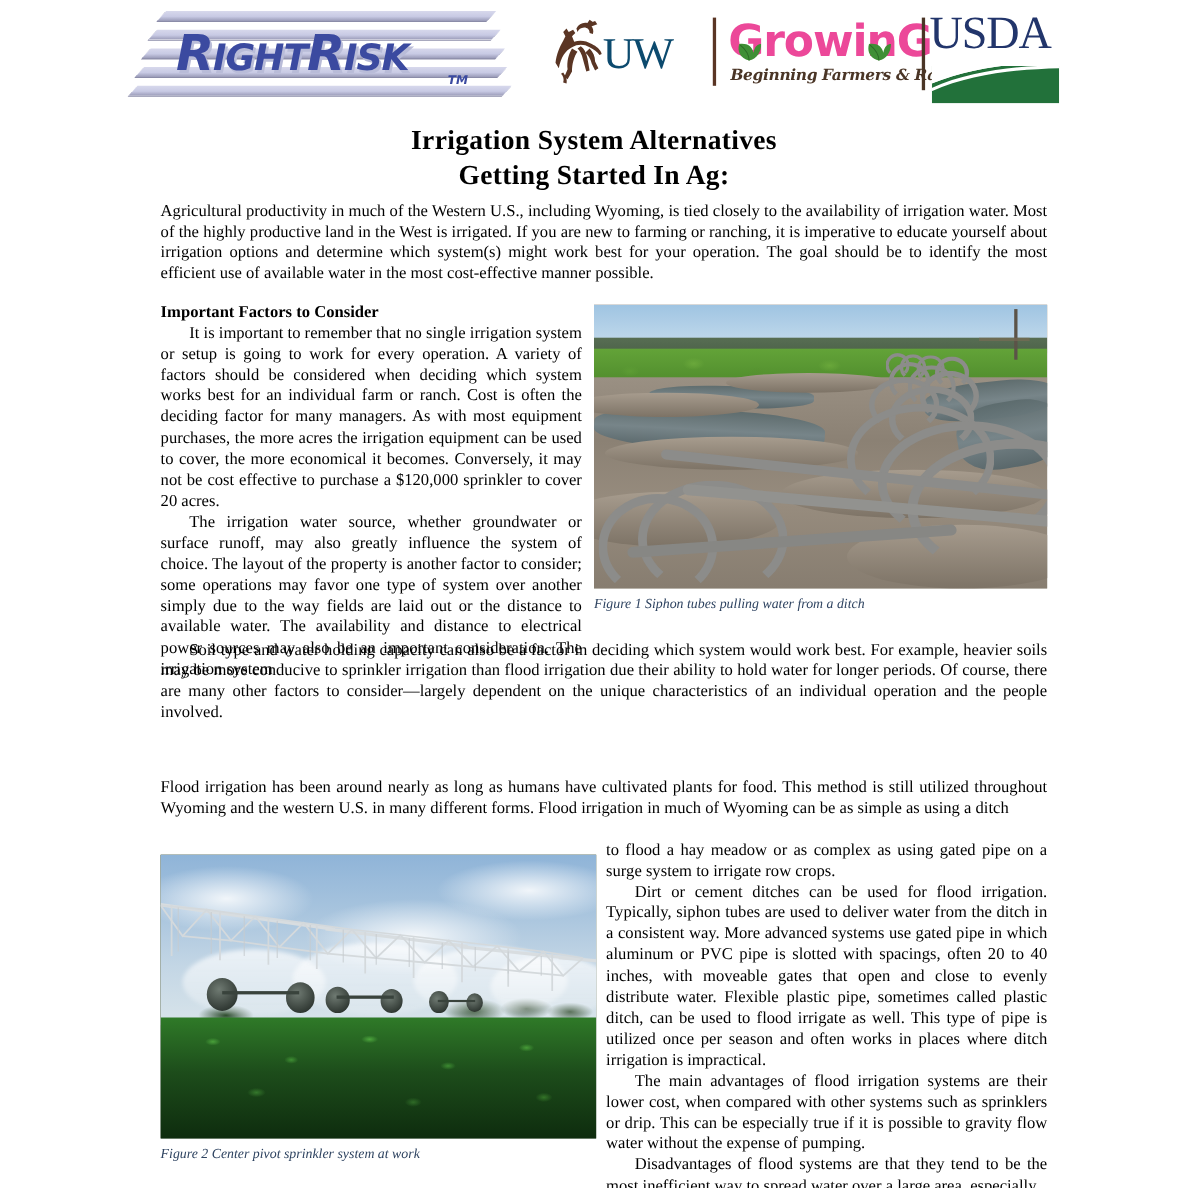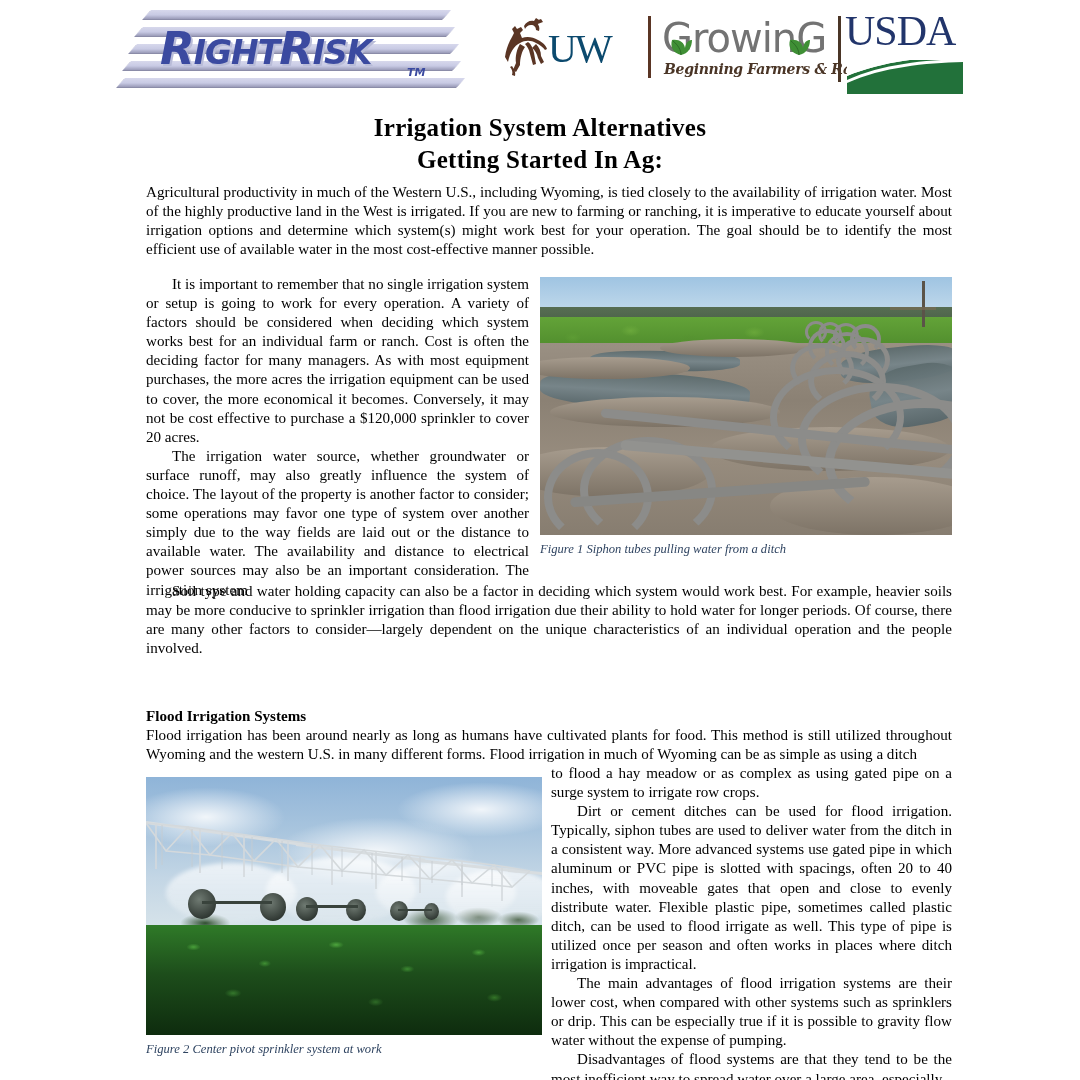--- a/index.html
+++ b/index.html
@@ -118,23 +118,23 @@
     left: 662px;
     top: 14px;
     width: 172px;
     height: 72px;
   }
   .growing-word {
     position: absolute;
     left: 0;
     top: 0;
     font-family: "DejaVu Sans", sans-serif;
-    font-weight: normal;
+    font-weight: bold;
     font-size: 40px;
-    color: #737373;
+    color: #ec4899;
     letter-spacing: -1px;
     line-height: 48px;
     white-space: nowrap;
   }
   .growing-sub {
     position: absolute;
     left: 2px;
     top: 47px;
     font-family: "DejaVu Serif", serif;
     font-weight: bold;
@@ -439,20 +439,21 @@
   <div class="doc-title">
     <div>Irrigation System Alternatives</div>
     <div>Getting Started In Ag:</div>
   </div>
 
   <div class="body-area">
     <p class="intro">Agricultural productivity in much of the Western U.S., including Wyoming, is tied closely to the availability of irrigation water. Most of the highly productive land in the West is irrigated. If you are new to farming or ranching, it is imperative to educate yourself about irrigation options and determine which system(s) might work best for your operation. The goal should be to identify the most efficient use of available water in the most cost-effective manner possible.</p>
   </div>
 
   <div class="col-left">
+    <div class="heading">Important Factors to Consider</div>
     <p class="indent">It is important to remember that no single irrigation system or setup is going to work for every operation. A variety of factors should be considered when deciding which system works best for an individual farm or ranch. Cost is often the deciding factor for many managers. As with most equipment purchases, the more acres the irrigation equipment can be used to cover, the more economical it becomes. Conversely, it may not be cost effective to purchase a $120,000 sprinkler to cover 20 acres.</p>
     <p class="indent" style="margin-top:0;">The irrigation water source, whether groundwater or surface runoff, may also greatly influence the system of choice. The layout of the property is another factor to consider; some operations may favor one type of system over another simply due to the way fields are laid out or the distance to available water. The availability and distance to electrical power sources may also be an important consideration. The irrigation system</p>
   </div>
 
   <div class="figure1">
     <div class="photo ph1">
       <div class="ph1-sky"></div>
       <div class="ph1-trees"></div>
       <div class="ph1-crop"></div>
       <div class="ph1-dirt"></div>
@@ -493,21 +494,20 @@
       <div style="position:absolute; left:350px; top:30px; width:46px; height:3px; background:#7d6a55; opacity:.6;"></div>
     </div>
     <div class="caption">Figure 1 Siphon tubes pulling water from a ditch</div>
   </div>
 
   <div class="full-after-1">
     <p class="indent">Soil type and water holding capacity can also be a factor in deciding which system would work best. For example, heavier soils may be more conducive to sprinkler irrigation than flood irrigation due their ability to hold water for longer periods. Of course, there are many other factors to consider—largely dependent on the unique characteristics of an individual operation and the people involved.</p>
   </div>
 
   <div class="flood-section">
-    <div class="heading">Flood Irrigation Systems</div>
     <p>Flood irrigation has been around nearly as long as humans have cultivated plants for food. This method is still utilized throughout Wyoming and the western U.S. in many different forms. Flood irrigation in much of Wyoming can be as simple as using a ditch</p>
   </div>
 
   <div class="figure2">
     <div class="photo ph2">
       <div class="ph2-sky"></div>
       <div class="ph2-cloud" style="left:-20px; top:10px; width:160px; height:60px;"></div>
       <div class="ph2-cloud" style="left:130px; top:40px; width:200px; height:70px;"></div>
       <div class="ph2-cloud" style="left:250px; top:5px; width:170px; height:55px;"></div>
       <div class="ph2-treeline"></div>

